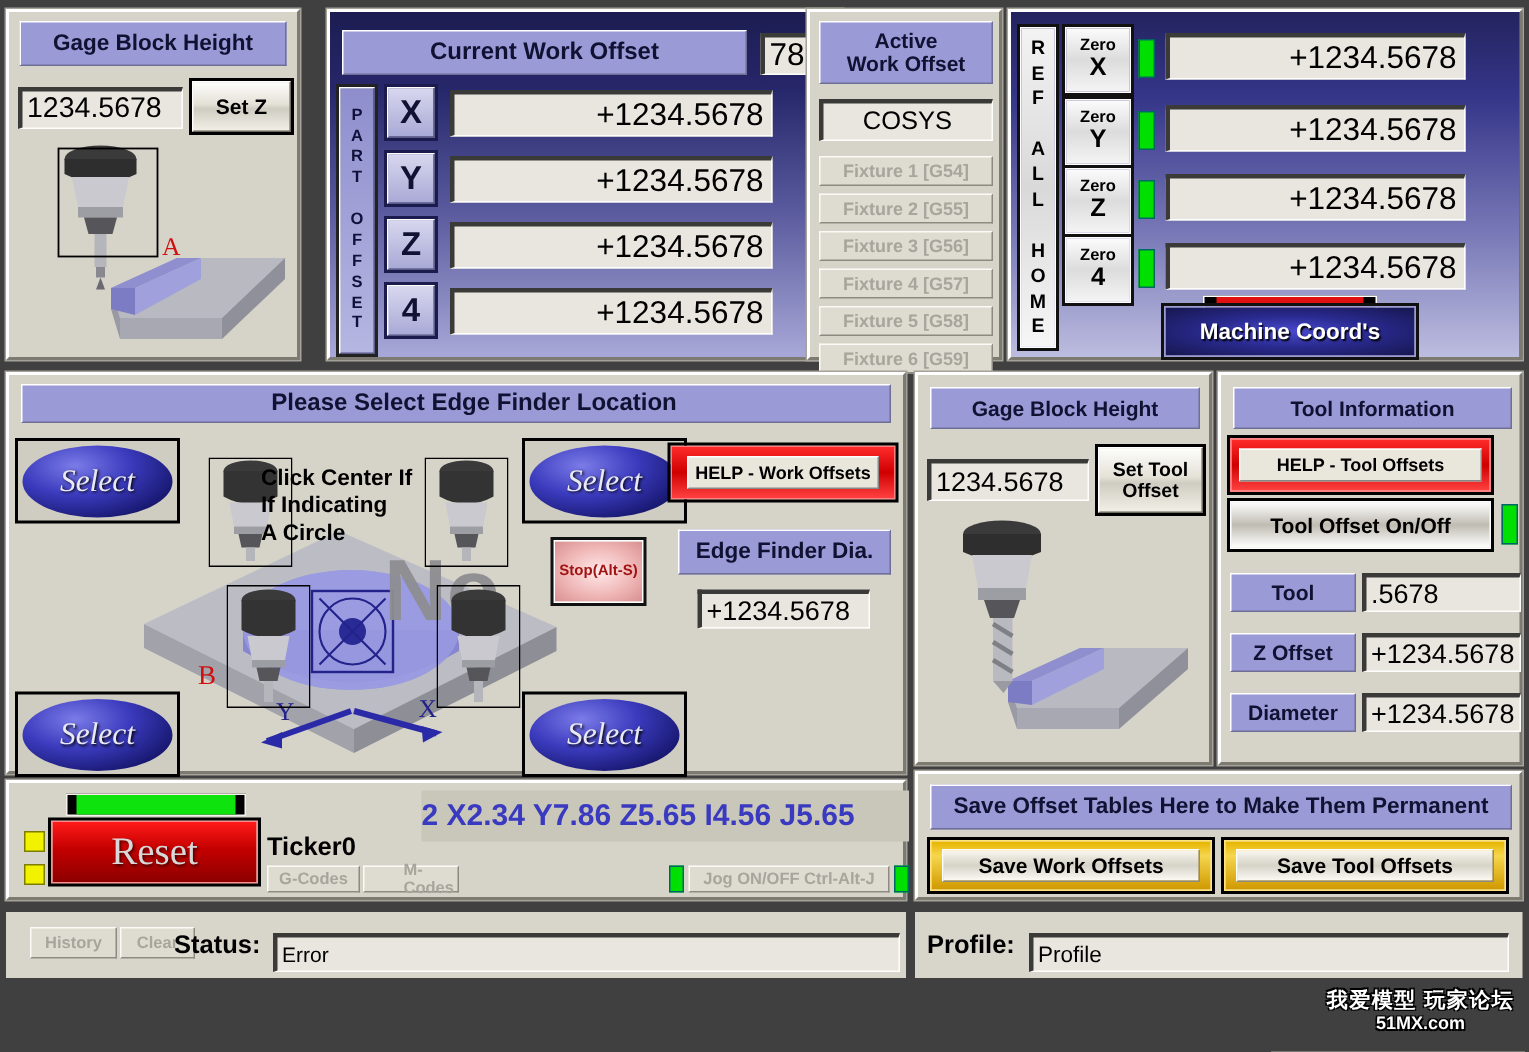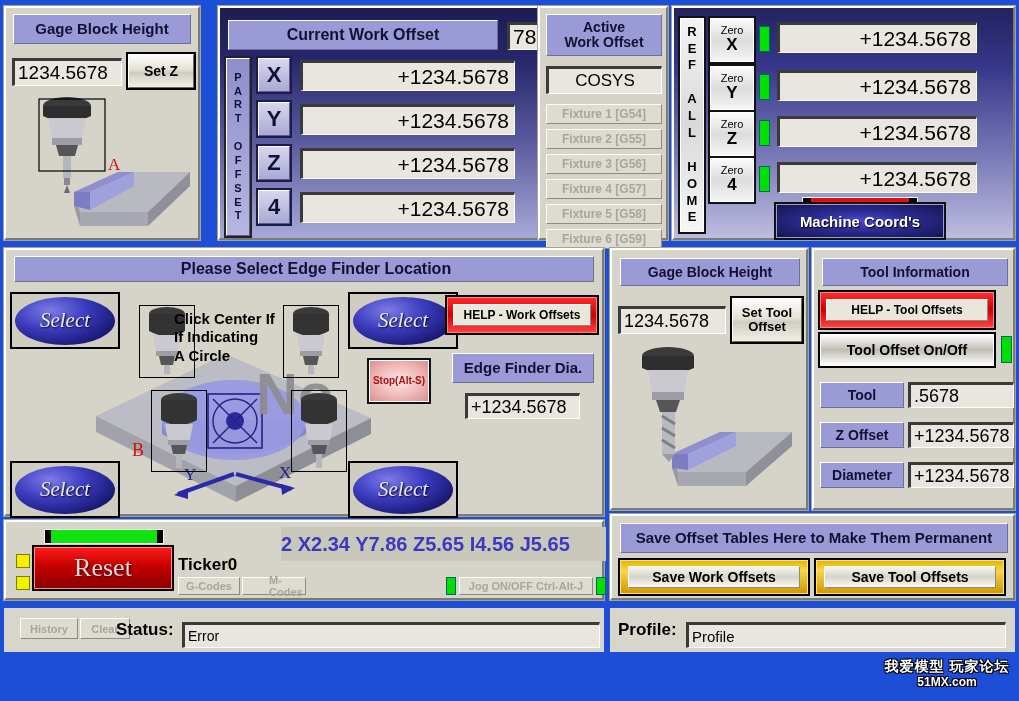--- a/index.html
+++ b/index.html
@@ -2,21 +2,21 @@
 <html><head>
 <meta charset="utf-8">
 <style>
   * { box-sizing: border-box; margin:0; padding:0; }
   body {
     width:1019px; height:701px; overflow:hidden;
     background:#d9d6cc;
     font-family:"Liberation Sans", sans-serif;
     position:relative;
   }
-  .app { position:absolute; inset:0; background:#1d4ed8; }
+  .app { position:absolute; inset:0; background:#404040; }
 
   
   .panel {
     position:absolute;
     background:#d6d3c8;
     border:2px solid #ffffff;
     border-right-color:#7d7a71; border-bottom-color:#7d7a71;
     outline:1px solid #a5a299;
   }
   .label-blue {
@@ -119,21 +119,21 @@
     font-size:13px;font-weight:bold;color:#000;
   }
   #refallhome span{display:block;line-height:1.30;}
   .zero-btn {
     position:absolute; left:36px; width:44px; height:44px;
     background:linear-gradient(180deg,#fbfbfb 0%,#dcdcdc 50%,#f4f4f4 100%);
     border:1px solid #fff; outline:2px solid #111;
     display:flex;flex-direction:column;align-items:center;justify-content:center;
     color:#000; cursor:pointer;
   }
-  .zero-btn .z1{font-size:11px;font-weight:normal;line-height:1;text-align:center;}
+  .zero-btn .z1{font-size:11px;font-weight:bold;line-height:1;text-align:center;}
   .zero-btn .z2{font-size:17px;font-weight:bold;line-height:1.1;}
   .zero-led { position:absolute; left:85px; width:11px; height:26px; }
   .ref-dro { position:absolute; left:103px; width:200px; height:31px; font-size:21px; }
   #machbar {
     position:absolute; left:128px; top:189px; width:116px; height:9px;
     background:#000; border:1px solid #fff;
   }
   #machbar i { display:block; height:100%; background:#e01010; margin:0 8px; }
   #btn-mach {
     position:absolute; left:102px; top:196px; width:168px; height:34px;
@@ -162,21 +162,21 @@
   .hint-text {
     position:absolute; color:#000; font-weight:bold; font-size:15px; text-align:left; line-height:1.22;margin-top:21px;
   }
   #btn-helpwork {
     position:absolute; left:447px; top:297px; width:150px; height:36px;
     background:linear-gradient(180deg,#ff2b2b 0%,#cf0000 50%,#ff4040 100%);
     outline:2px solid #000; border:1px solid #ff8080;
     display:flex;align-items:center;justify-content:center; cursor:pointer;
   }
   #btn-helpwork span {
-    display:block;width:138px;height:22px;background:#e9e6dc;
+    display:block;width:128px;height:22px;background:#e9e6dc;
     border:1px solid #fff; border-right-color:#888; border-bottom-color:#888;
     font-size:12px;font-weight:bold;color:#000;text-align:center;line-height:21px;
   }
   #btn-stop {
     position:absolute; left:369px; top:360px; width:60px; height:42px;
     background:radial-gradient(ellipse at 50% 50%, #ffe9e9 0%, #f0b8b8 55%, #d98f8f 100%);
     border:1px solid #fff; outline:2px solid #111;
     display:flex;align-items:center;justify-content:center;
     color:#a01414; font-size:10px; font-weight:bold; line-height:1.45; cursor:pointer;
   }

